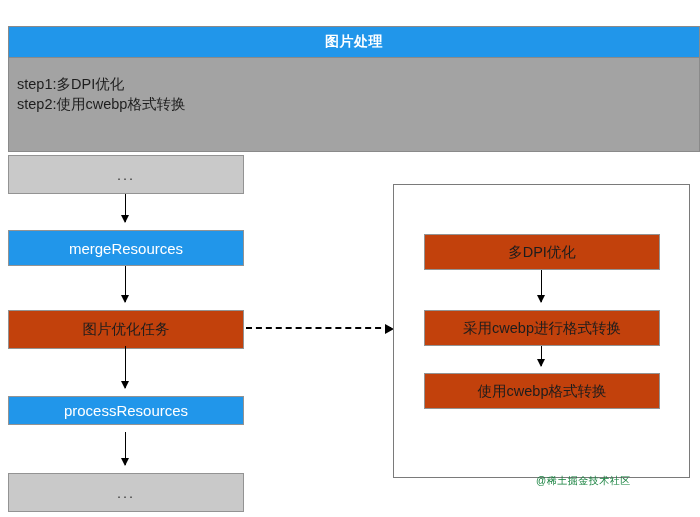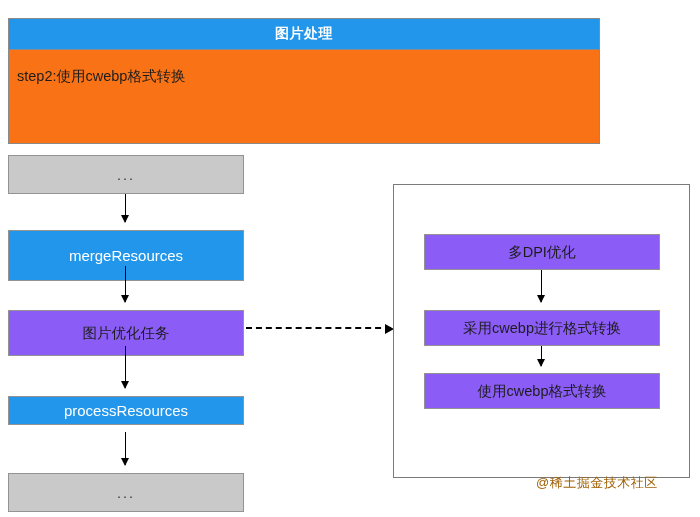--- a/index.html
+++ b/index.html
@@ -13,26 +13,26 @@
     position: relative;
     overflow: hidden;
     font-family: "Liberation Sans", "DejaVu Sans", sans-serif;
     color: #222222;
   }
 
   
   .card {
     position: absolute;
     left: 8px;
-    top: 18px;
-    width: 592px;
+    top: 26px;
+    width: 692px;
     height: 126px;
     border: 1px solid #8a8a8a;
     box-sizing: border-box;
-    background: #f97316;
+    background: #a3a3a3;
   }
   .card-header {
     height: 31px;
     background: #2196ea;
     border-bottom: 1px solid #8a8a8a;
     display: flex;
     align-items: center;
     justify-content: center;
     box-sizing: border-box;
   }
@@ -67,29 +67,29 @@
     background: #c9c9c9;
     color: #3a3a3a;
     letter-spacing: 2px;
   }
   .node.blue {
     background: #2196ea;
     color: #ffffff;
     font-size: 15px;
   }
   .node.pink {
-    background: #8b5cf6;
+    background: #c2410c;
     color: #1d1d1d;
   }
 
   
   .left-node { left: 8px; width: 236px; }
   #node-top-ellipsis    { top: 155px; height: 39px; }
-  #node-merge           { top: 230px; height: 51px; }
-  #node-image-task      { top: 310px; height: 46px; }
+  #node-merge           { top: 230px; height: 36px; }
+  #node-image-task      { top: 310px; height: 39px; }
   #node-process         { top: 396px; height: 29px; }
   #node-bottom-ellipsis { top: 473px; height: 39px; }
 
   
   .v-arrow {
     position: absolute;
     width: 1px;
     background: #000000;
   }
   .v-arrow::after {
@@ -148,34 +148,35 @@
 
   .right-arrow { left: 541px; }
   #arrow-r1 { top: 270px; height: 32px; }
   #arrow-r2 { top: 346px; height: 20px; }
 
   
   .watermark {
     position: absolute;
     left: 536px;
     top: 474px;
-    font-size: 13px;
-    color: #a16207;
+    font-size: 10px;
+    color: #15803d;
     white-space: nowrap;
     letter-spacing: 0.5px;
   }
 </style>
 </head>
 <body>
 
 <div class="card">
   <div class="card-header">
     <span class="card-title">图片处理</span>
   </div>
   <div class="card-body">
+    <div class="step-line">step1:多DPI优化</div>
     <div class="step-line">step2:使用cwebp格式转换</div>
   </div>
 </div>
 
 <div class="node gray left-node" id="node-top-ellipsis">
   <span>...</span>
 </div>
 
 <div class="v-arrow left-arrow" id="arrow-l1"></div>
 

